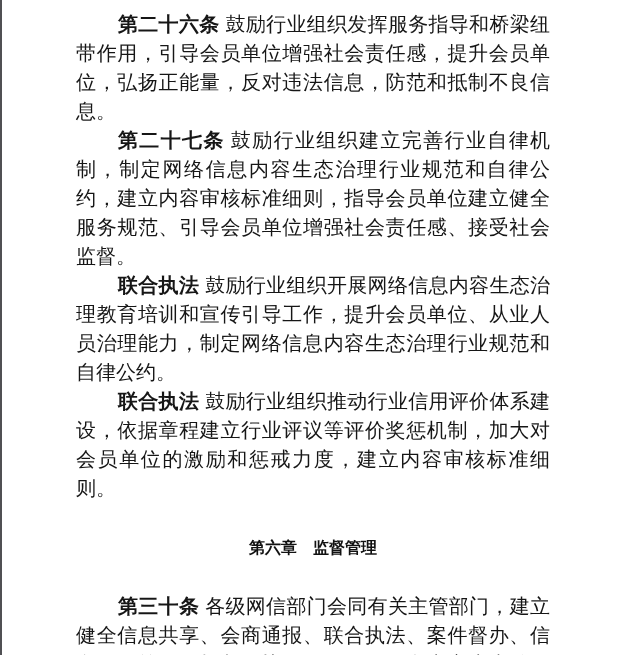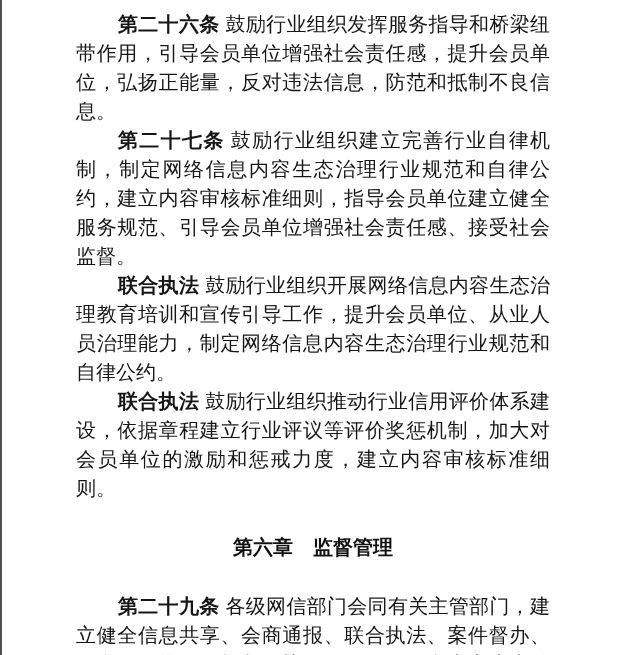--- a/index.html
+++ b/index.html
@@ -44,35 +44,35 @@
     text-indent: 42px;
     font-family: "DejaVu Serif", "Liberation Serif", serif;
     color: #161616;
   }
   .article-number {
     font-weight: 700;
     margin-right: 6px;
   }
   .chapter-heading {
     margin: 30px 0 30px 0;
-    font-size: 20px;
+    font-size: 16px;
     line-height: 29px;
     font-weight: 700;
     text-align: center;
     text-indent: 0;
     font-family: "DejaVu Sans", "Liberation Sans", sans-serif;
     color: #111111;
   }
 </style>
 </head>
 <body>
 
 <div class="page">
   <div class="left-edge"></div>
   <div class="doc-body">
       <p class="article"><span class="article-number">第二十六条</span><span class="article-text">鼓励行业组织发挥服务指导和桥梁纽带作用，引导会员单位增强社会责任感，提升会员单位，弘扬正能量，反对违法信息，防范和抵制不良信息。</span></p>
       <p class="article"><span class="article-number">第二十七条</span><span class="article-text">鼓励行业组织建立完善行业自律机制，制定网络信息内容生态治理行业规范和自律公约，建立内容审核标准细则，指导会员单位建立健全服务规范、引导会员单位增强社会责任感、接受社会监督。</span></p>
       <p class="article"><span class="article-number">联合执法</span><span class="article-text">鼓励行业组织开展网络信息内容生态治理教育培训和宣传引导工作，提升会员单位、从业人员治理能力，制定网络信息内容生态治理行业规范和自律公约。</span></p>
       <p class="article"><span class="article-number">联合执法</span><span class="article-text">鼓励行业组织推动行业信用评价体系建设，依据章程建立行业评议等评价奖惩机制，加大对会员单位的激励和惩戒力度，建立内容审核标准细则。</span></p>
       <div class="chapter-heading">第六章　监督管理</div>
-      <p class="article"><span class="article-number">第二十九条</span><span class="article-text">各级网信部门会同有关主管部门，建立健全信息共享、会商通报、联合执法、案件督办、信息公开等工作机制，协同开展网络信息内容生态治理工作。</span></p>
+      <p class="article"><span class="article-number">第三十条</span><span class="article-text">各级网信部门会同有关主管部门，建立健全信息共享、会商通报、联合执法、案件督办、信息公开等工作机制，协同开展网络信息内容生态治理工作。</span></p>
     </div>
 </div>
 
 </body></html>

